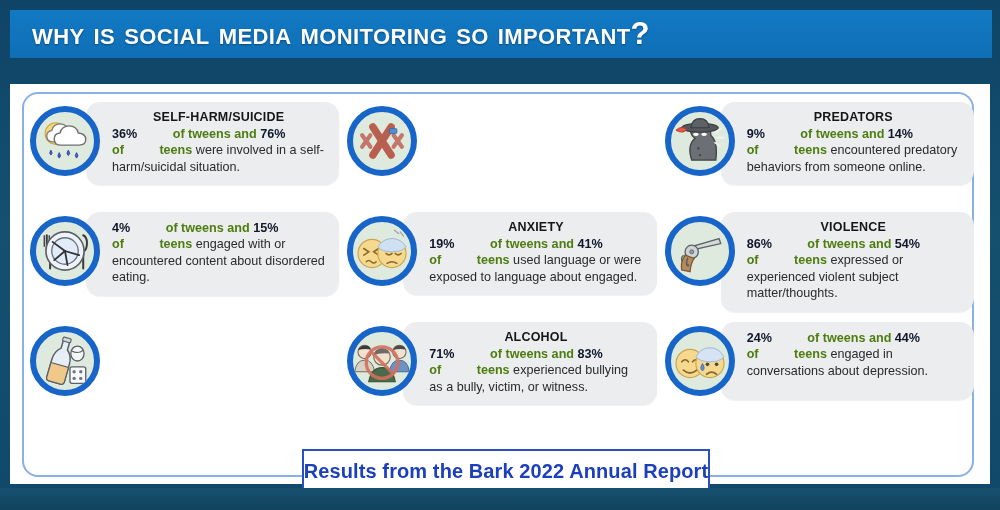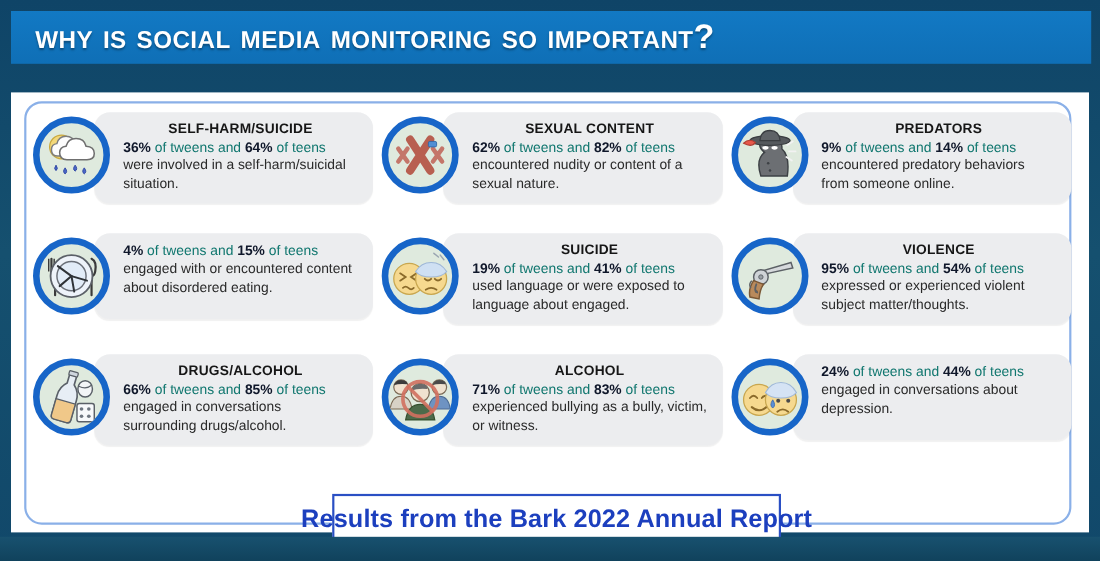--- a/index.html
+++ b/index.html
@@ -67,30 +67,30 @@
     box-shadow:0 1px 1px rgba(0,0,0,.06);
   }
   .c-title{
     text-align:center;font-weight:bold;font-size:12.5px;color:#161616;
     letter-spacing:.2px;margin-bottom:1px;line-height:15px;
   }
   .c-body{
     font-size:12.6px;line-height:16.4px;color:#2a2a2a;
   }
   .pct{color:#0f172a;font-weight:bold;}
-  .b{font-weight:normal;color:#0f766e;}
+  .b{font-weight:bold;color:#4d7c0f;margin-left:32px;}
 
   
   .footer-box{
     position:absolute;left:302px;top:449px;width:404px;height:40px;
     background:#ffffff;border:2px solid #2a4fc4;
     display:flex;align-items:center;justify-content:center;z-index:8;
   }
   .footer-text{
-    color:#1c3fbe;font-weight:bold;font-size:23px;letter-spacing:.1px;
+    color:#1c3fbe;font-weight:bold;font-size:20px;letter-spacing:.1px;
     white-space:nowrap;
   }
   .bottom-strip{
     position:absolute;left:0;bottom:0;width:1000px;height:22px;
     background:linear-gradient(180deg,#18516f 0%,#10425c 100%);z-index:9;
   }
 </style>
 </head>
 <body>
 
@@ -118,42 +118,36 @@
               <path d="M28 49 q3.4 4.4 0 6.6 q-3.4 -2.2 0 -6.6 z"></path>
               <path d="M39 46 q3.4 4.4 0 6.6 q-3.4 -2.2 0 -6.6 z"></path>
               <path d="M49 49 q3.4 4.4 0 6.6 q-3.4 -2.2 0 -6.6 z"></path>
             </g>
           </svg>
         </div>
       </div>
       <div class="bubble">
         <div class="c-title">SELF-HARM/SUICIDE</div>
         <div class="c-body">
-          <span class="pct">36%</span><span class="b"> of tweens and </span><span class="pct">64%</span><span class="b"> of </span><span class="b">teens</span><span> were involved in a self-harm/suicidal situation.</span>
+          <span class="pct">36%</span><span class="b"> of tweens and </span><span class="pct">76%</span><span class="b"> of </span><span class="b">teens</span><span> were involved in a self-harm/suicidal situation.</span>
         </div>
       </div>
     </div>
 
     <div class="card">
       <div class="icon-wrap">
         <div class="icon-ring">
           <svg viewBox="0 0 70 70">
             <g stroke="#6d3b34" stroke-width="2" stroke-linecap="round" fill="none">
               <path d="M11 28 L21 42 M21 28 L11 42" stroke="#c4766a" stroke-width="5"></path>
               <path d="M49 28 L59 42 M59 28 L49 42" stroke="#c4766a" stroke-width="5"></path>
               <path d="M24 18 L46 52 M46 18 L24 52" stroke="#b85f50" stroke-width="9"></path>
             </g>
             <rect x="44" y="20" width="9" height="6" rx="1.6" fill="#4f8fd4" stroke="#2f6aa8" stroke-width="1"></rect>
           </svg>
-        </div>
-      </div>
-      <div class="bubble">
-        <div class="c-title">SEXUAL CONTENT</div>
-        <div class="c-body">
-          <span class="pct">62%</span><span class="b"> of tweens and </span><span class="pct">82%</span><span class="b"> of </span><span class="b">teens</span><span> encountered nudity or content of a sexual nature.</span>
         </div>
       </div>
     </div>
 
     <div class="card">
       <div class="icon-wrap">
         <div class="icon-ring">
           <svg viewBox="0 0 70 70">
             <path d="M25 58 q-6 -18 4 -26 q-8 -6 -4 -14 q5 -7 14 -4 q10 4 9 14 q9 8 6 30 z" fill="#6c6f73" stroke="#3d4145" stroke-width="1.6"></path>
             <ellipse cx="35" cy="19" rx="22" ry="5.4" fill="#55595d" stroke="#3a3d41" stroke-width="1.4"></ellipse>
@@ -222,21 +216,21 @@
               <path d="M41 50 q6 -4 12 0" stroke-width="1.8"></path>
             </g>
             <g stroke="#9aa5b1" stroke-width="1.6" fill="none" stroke-linecap="round">
               <path d="M50 10 l5 4"></path>
                 <path d="M57 12 l4 5"></path>
             </g>
           </svg>
         </div>
       </div>
       <div class="bubble">
-        <div class="c-title">SUICIDE</div>
+        <div class="c-title">ANXIETY</div>
         <div class="c-body">
           <span class="pct">19%</span><span class="b"> of tweens and </span><span class="pct">41%</span><span class="b"> of </span><span class="b">teens</span><span> used language or were exposed to language about engaged.</span>
         </div>
       </div>
     </div>
 
     <div class="card">
       <div class="icon-wrap">
         <div class="icon-ring">
           <svg viewBox="0 0 70 70">
@@ -246,21 +240,21 @@
             <path d="M17 40 q-6 9 -4 18 l10 2 q1 -11 5 -16 z" fill="#b98a5c" stroke="#7a5836" stroke-width="1.6"></path>
             <circle cx="20" cy="52" r="1.6" fill="#7a5836"></circle>
             <path d="M20 44 q-3 7 1 9" stroke="#5c6166" stroke-width="2" fill="none" stroke-linecap="round"></path>
             <path d="M15 40 q-4 4 -1 8" stroke="#5c6166" stroke-width="1.6" fill="none"></path>
           </svg>
         </div>
       </div>
       <div class="bubble">
         <div class="c-title">VIOLENCE</div>
         <div class="c-body">
-          <span class="pct">95%</span><span class="b"> of tweens and </span><span class="pct">54%</span><span class="b"> of </span><span class="b">teens</span><span> expressed or experienced violent subject matter/thoughts.</span>
+          <span class="pct">86%</span><span class="b"> of tweens and </span><span class="pct">54%</span><span class="b"> of </span><span class="b">teens</span><span> expressed or experienced violent subject matter/thoughts.</span>
         </div>
       </div>
     </div>
 
     <div class="card">
       <div class="icon-wrap">
         <div class="icon-ring">
           <svg viewBox="0 0 70 70">
             <g transform="rotate(16 30 35)">
               <path d="M26 10 l8 0 l0 10 q7 6 7 16 l0 22 q0 4 -4 4 l-14 0 q-4 0 -4 -4 l0 -22 q0 -10 7 -16 z" fill="#e7eef5" stroke="#5a6068" stroke-width="1.8"></path>
@@ -270,26 +264,20 @@
             <ellipse cx="50" cy="26" rx="8" ry="9" fill="#f3f5f7" stroke="#5a6068" stroke-width="1.6"></ellipse>
             <path d="M43 23 q8 4 14 -1" stroke="#5a6068" stroke-width="1.3" fill="none"></path>
             <rect x="41" y="42" width="19" height="20" rx="2.5" fill="#f7f9fb" stroke="#5a6068" stroke-width="1.6"></rect>
             <g fill="#6e7680">
               <circle cx="46" cy="48" r="2"></circle>
                 <circle cx="54" cy="48" r="2"></circle>
               <circle cx="46" cy="56" r="2"></circle>
                 <circle cx="54" cy="56" r="2"></circle>
             </g>
           </svg>
-        </div>
-      </div>
-      <div class="bubble">
-        <div class="c-title">DRUGS/ALCOHOL</div>
-        <div class="c-body">
-          <span class="pct">66%</span><span class="b"> of tweens and </span><span class="pct">85%</span><span class="b"> of </span><span class="b">teens</span><span> engaged in conversations surrounding drugs/alcohol.</span>
         </div>
       </div>
     </div>
 
     <div class="card">
       <div class="icon-wrap">
         <div class="icon-ring">
           <svg viewBox="0 0 70 70">
             <circle cx="14" cy="24" r="8" fill="#f0e2cf" stroke="#7b6a55" stroke-width="1.3"></circle>
             <path d="M6 22 q4 -8 12 -5 q3 1 3 4 q-9 -1 -15 1 z" fill="#3b3b3b"></path>

